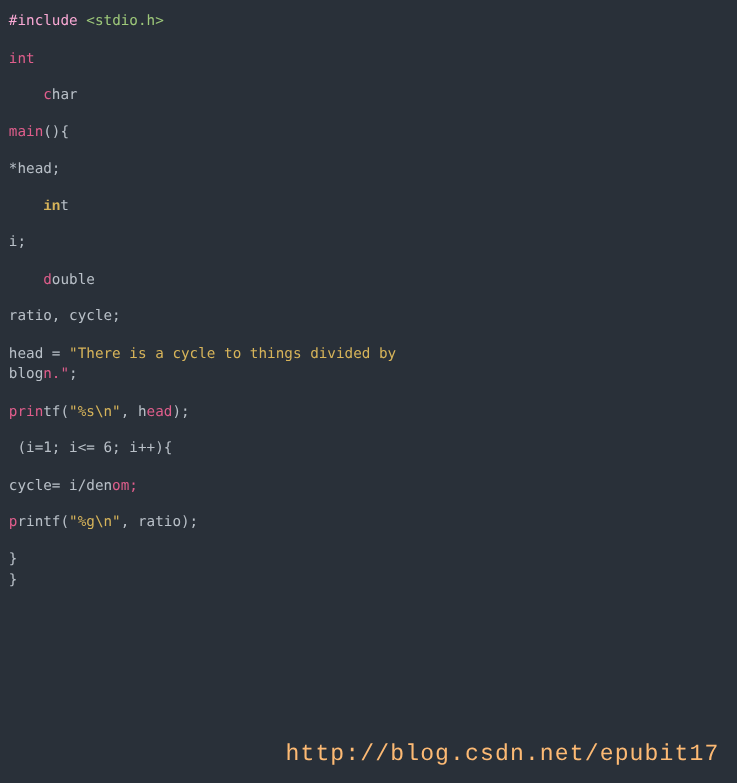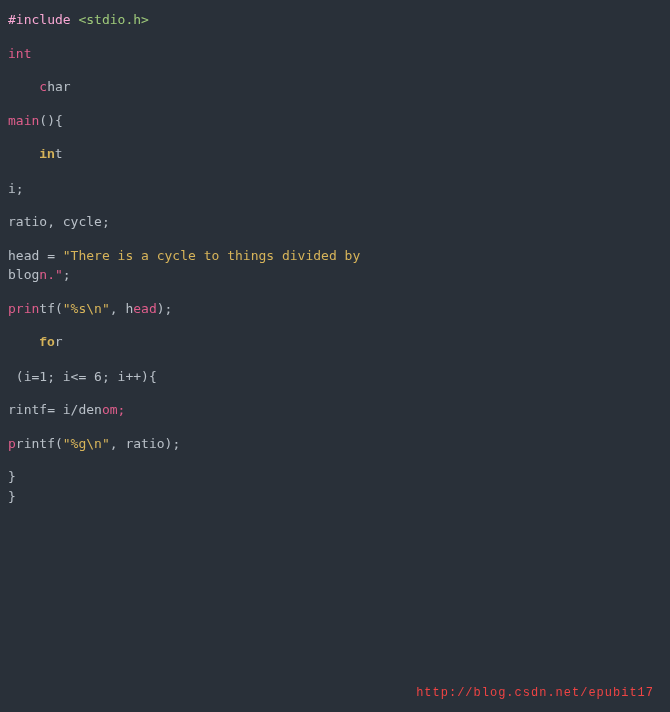--- a/index.html
+++ b/index.html
@@ -25,58 +25,59 @@
   .preproc { color: #f9a8d4; }
   .angled  { color: #9ec97a; text-align: center; }
   .kw      { color: #e05e8c; }   
   .kwgold  { color: #d7b45a; font-weight: bold; font-family: Liberation Mono, monospace; }
   .txt     { color: #b9c0c8; }
   .gold    { color: #d7b45a; }
   .watermark {
     position: absolute;
     right: 16px;
     bottom: 10px;
-    color: #ef4444;
+    color: #fdba74;
     font-family: "Courier New", monospace;
-    font-size: 12px;
+    font-size: 21px;
     letter-spacing: 1px;
   }
 </style>
 </head>
 <body>
 
 <div class="code-area">
 
   <div class="line"><span class="preproc">#include </span><span class="angled">&lt;stdio.h&gt;</span></div>
 
   <div class="line"><span class="kw">int</span></div>
 
   <div class="line"><span class="kw">    c</span><span class="txt">har</span></div>
 
   <div class="line"><span class="kw">main</span><span class="txt">(){</span></div>
 
+  <div class="line"><span class="txt">*head;</span></div>
 
   <div class="line"><span class="kwgold">    in</span><span class="txt">t</span></div>
 
   <div class="line"><span class="txt">i;</span></div>
 
+  <div class="line"><span class="kw">    d</span><span class="txt">ouble</span></div>
 
   <div class="line"><span class="txt">ratio, cycle;</span></div>
 
 
   <div class="line" style="margin-bottom:0"><span class="txt">head = </span><span class="gold">"There is a cycle to things divided by</span></div>
   <div class="line"><span class="txt">blog</span><span class="kw">n."</span><span class="txt">;</span></div>
 
   <div class="line"><span class="kw">prin</span><span class="txt">tf(</span><span class="gold">"%s\n"</span><span class="txt">, h</span><span class="kw">ead</span><span class="txt">);</span></div>
 
-  <div class="line"><span class="kwgold">    fo</span><span class="txt">r</span></div>
 
   <div class="line"><span class="txt"> (i=1; i&lt;= 6; i++){</span></div>
 
-  <div class="line"><span class="txt">rintf= i/den</span><span class="kw">om;</span></div>
+  <div class="line"><span class="txt">cycle= i/den</span><span class="kw">om;</span></div>
 
   <div class="line"><span class="kw">p</span><span class="txt">rintf(</span><span class="gold">"%g\n"</span><span class="txt">, ratio);</span></div>
 
   <div class="line" style="margin-bottom:0"><span class="txt">}</span></div>
   <div class="line" style="margin-bottom:0"><span class="txt">}</span></div>
 
 </div>
 
 <div class="watermark">http://blog.csdn.net/epubit17</div>
 

